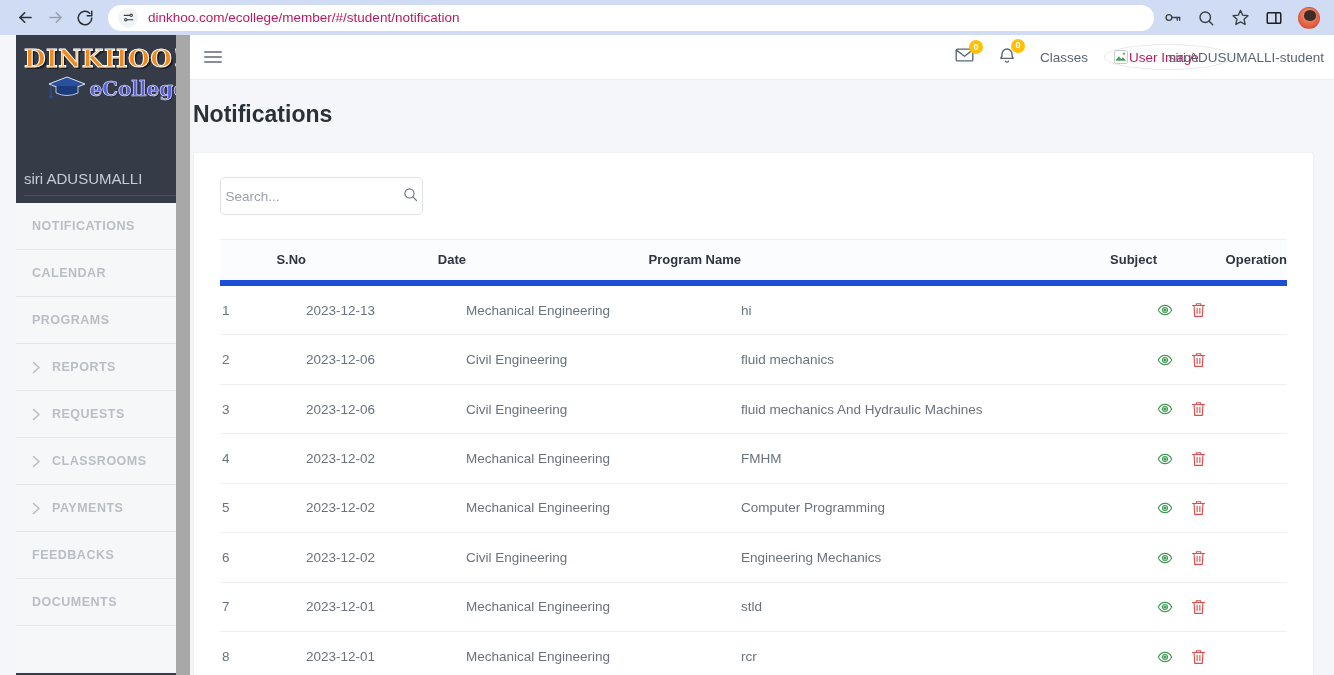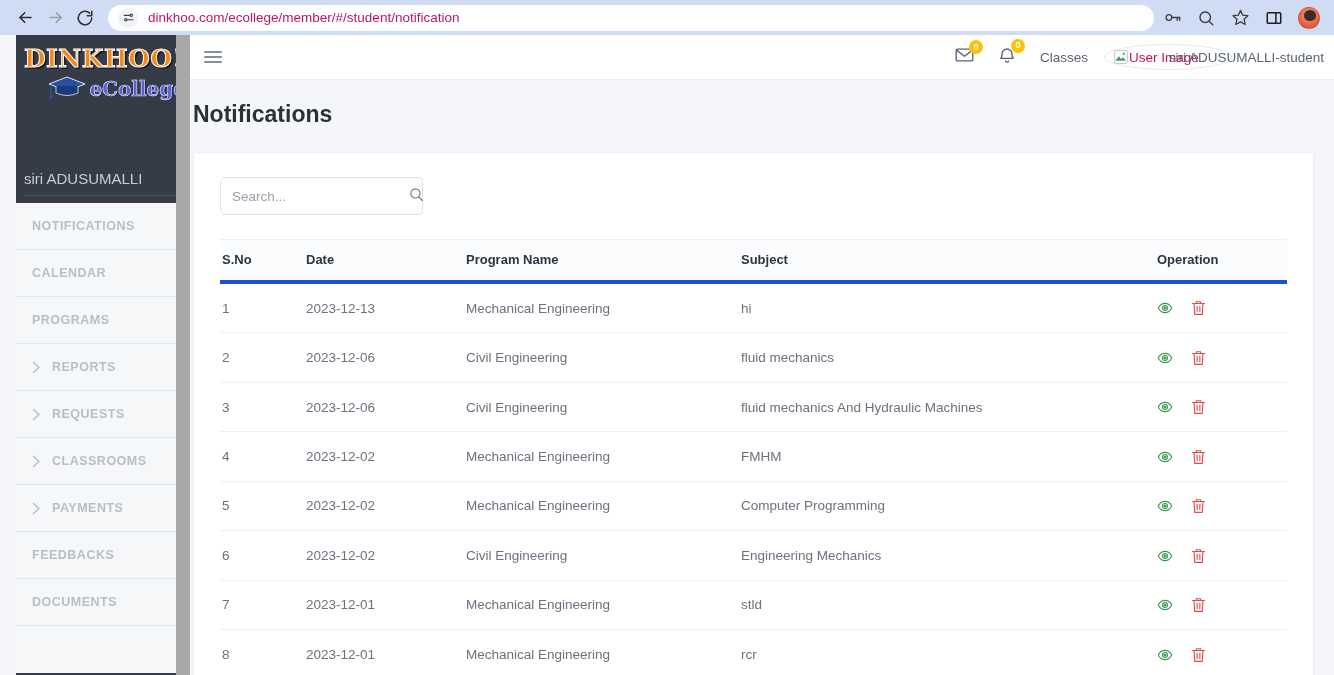--- a/index.html
+++ b/index.html
@@ -297,44 +297,45 @@
 
   .search-box {
     width: 203px;
     height: 38px;
     border: 1px solid #dfe2e6;
     border-radius: 5px;
     display: flex;
     align-items: center;
     padding: 0 11px;
     background: #ffffff;
+    justify-content: center;
   }
   .search-box input {
     flex: 1 1 auto;
     border: none;
     outline: none;
     font-size: 13.5px;
     color: #6b7280;
     font-family: "Liberation Sans", sans-serif;
     background: transparent;
   }
   .search-box input::placeholder { color: #9aa1ab; }
 
   table.data-table {
     width: 100%;
     border-collapse: collapse;
     margin-top: 24px;
   }
   table.data-table th {
-    text-align: left;
+    text-align: right;
     font-size: 13px;
     font-weight: bold;
     color: #2e3440;
     padding: 12px 0 13px 0;
-    border-bottom: 4px solid #1d4ed8;
+    border-bottom: 6px solid #1d4ed8;
     border-top: 1px solid #edeff2;
     background: #fbfcfd;
   }
   table.data-table td {
     font-size: 13.5px;
     color: #6a727e;
     padding: 16px 0 16px 0;
     border-bottom: 1px solid #edeff2;
   }
   .col-sno { width: 86px; padding-left: 2px !important; }

